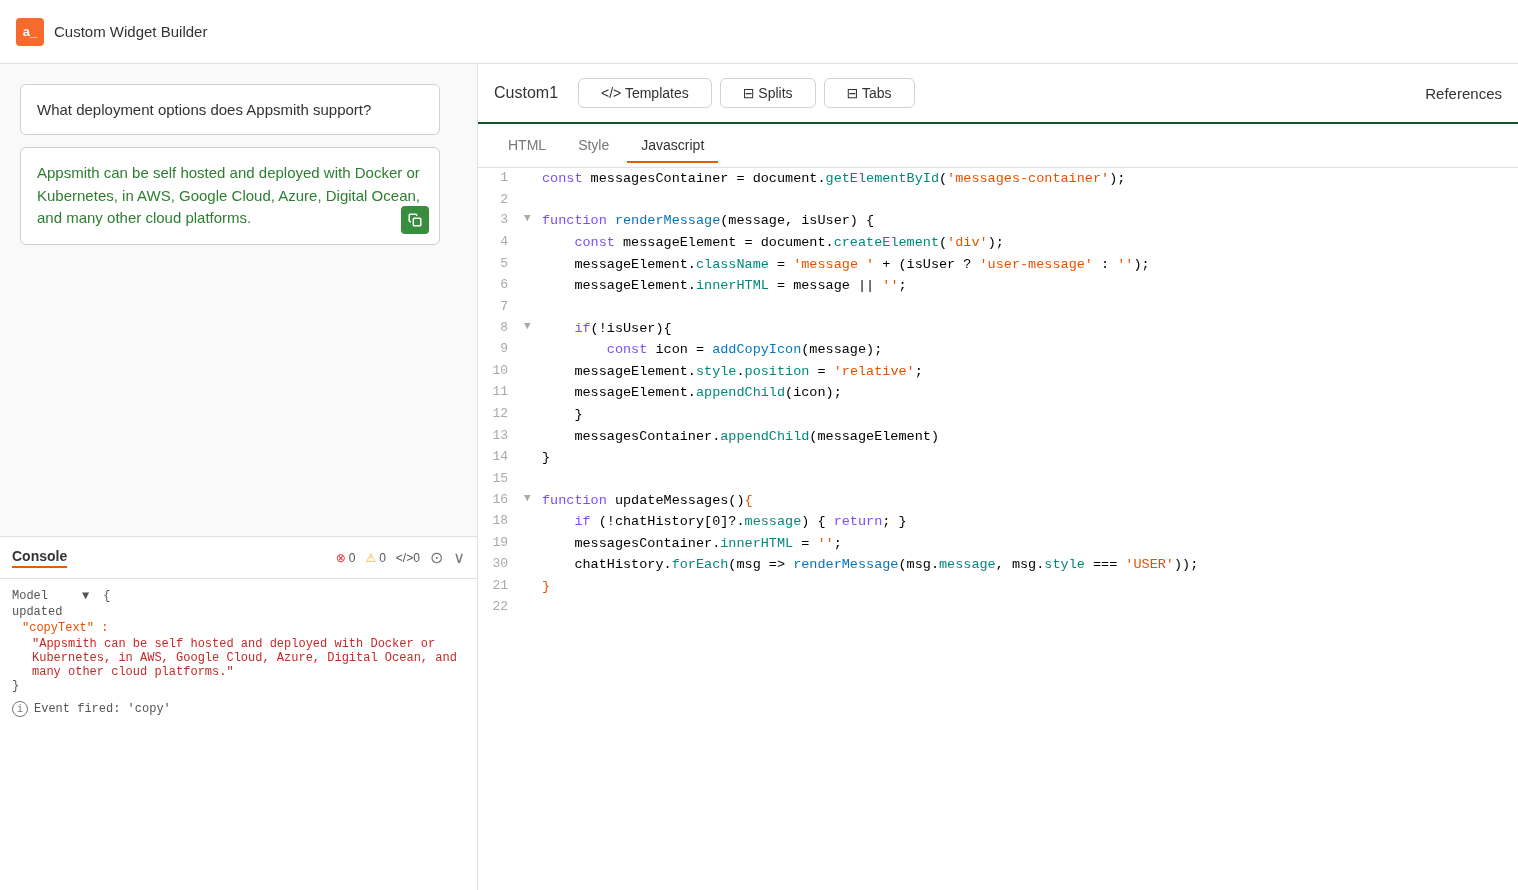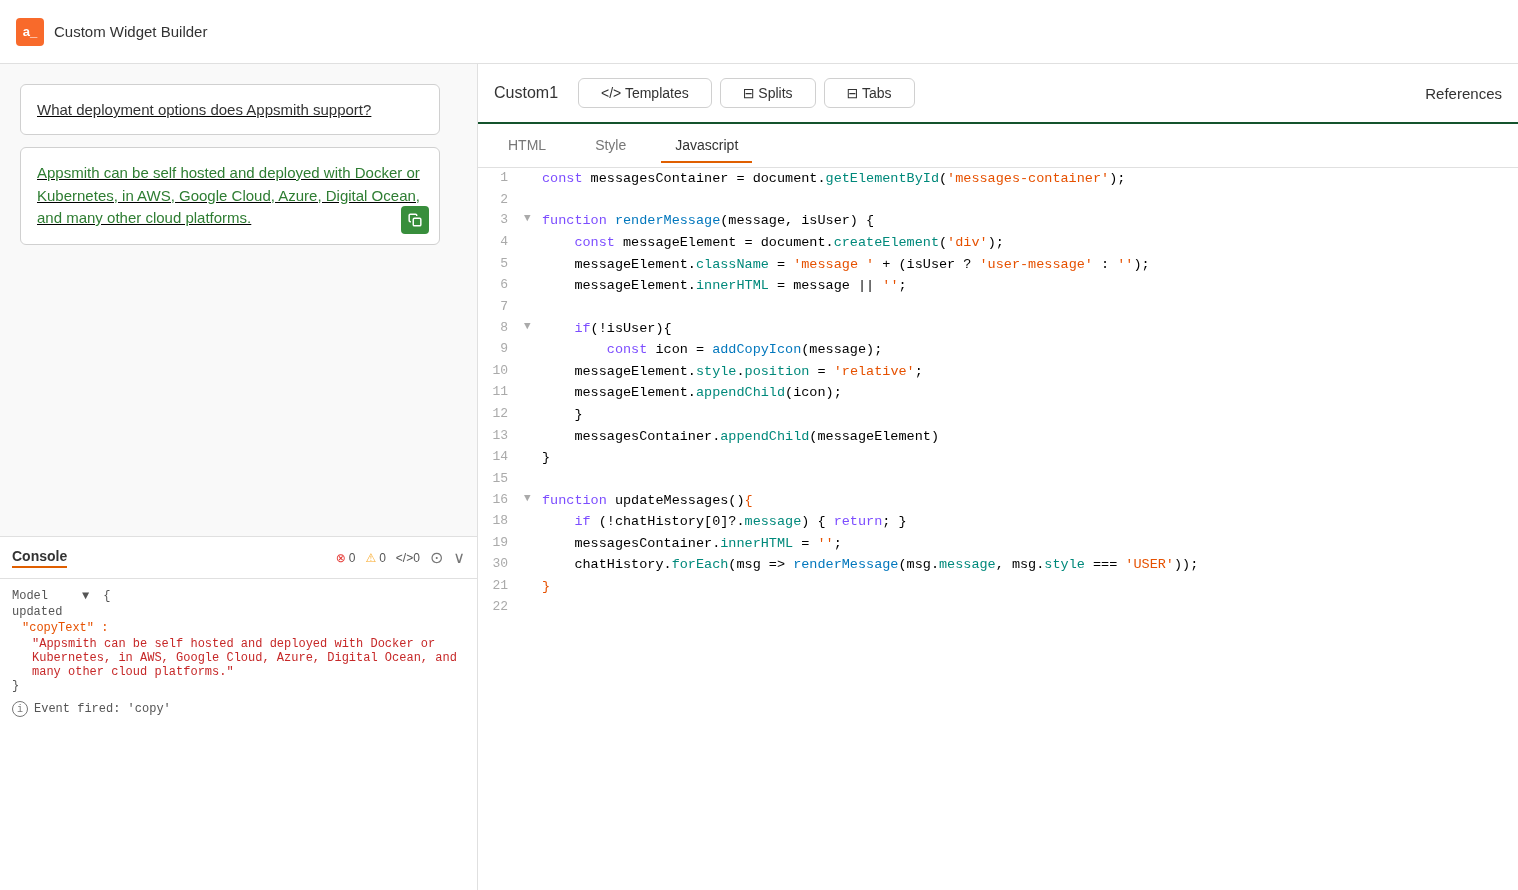--- a/index.html
+++ b/index.html
@@ -21,21 +21,21 @@
     .main-layout { display: flex; height: calc(890px - 48px); }
 
     
     .left-panel {
       width: 478px; min-width: 478px; border-right: 1px solid #e0e0e0;
       display: flex; flex-direction: column;
     }
 
     
     .widget-area {
-      flex: 1; padding: 20px; background: #f9f9f9; display: flex; flex-direction: column; gap: 12px; text-decoration: underline;
+      flex: 1; padding: 20px; background: #f9f9f9; display: flex; flex-direction: column; gap: 12px;
     }
     .chat-question {
       background: #fff; border: 1px solid #d0d0d0; border-radius: 6px;
       padding: 14px 16px; font-size: 15px; color: #333; line-height: 1.4;
       max-width: 420px;
     }
     .chat-answer {
       background: #fff; border: 1px solid #d0d0d0; border-radius: 6px;
       padding: 14px 16px; font-size: 15px; color: #2e7d32; line-height: 1.5;
       max-width: 420px; position: relative;
@@ -86,21 +86,21 @@
     .toolbar-btn {
       display: flex; align-items: center; gap: 6px; padding: 6px 22px;
       border: 1px solid #d0d0d0; border-radius: 6px; background: #fff;
       font-size: 14px; color: #333; cursor: pointer; white-space: nowrap;
     }
     .references-label { font-size: 15px; color: #333; margin-left: auto; font-weight: 400; }
 
     
     .editor-tabs {
       display: flex; align-items: center; padding: 0 16px; height: 44px;
-      border-bottom: 1px solid #e0e0e0; gap: 21px;
+      border-bottom: 1px solid #e0e0e0; gap: 4px;
     }
     .editor-tab {
       padding: 8px 14px; font-size: 14px; color: #777; cursor: pointer;
       border-bottom: 2px solid transparent;
     }
     .editor-tab.active { color: #333; border-bottom: 2px solid #e05f00; font-weight: 500; }
 
     
     .code-area {
       flex: 1; overflow: auto; background: #fff; font-family: 'Courier New', Courier, monospace;

